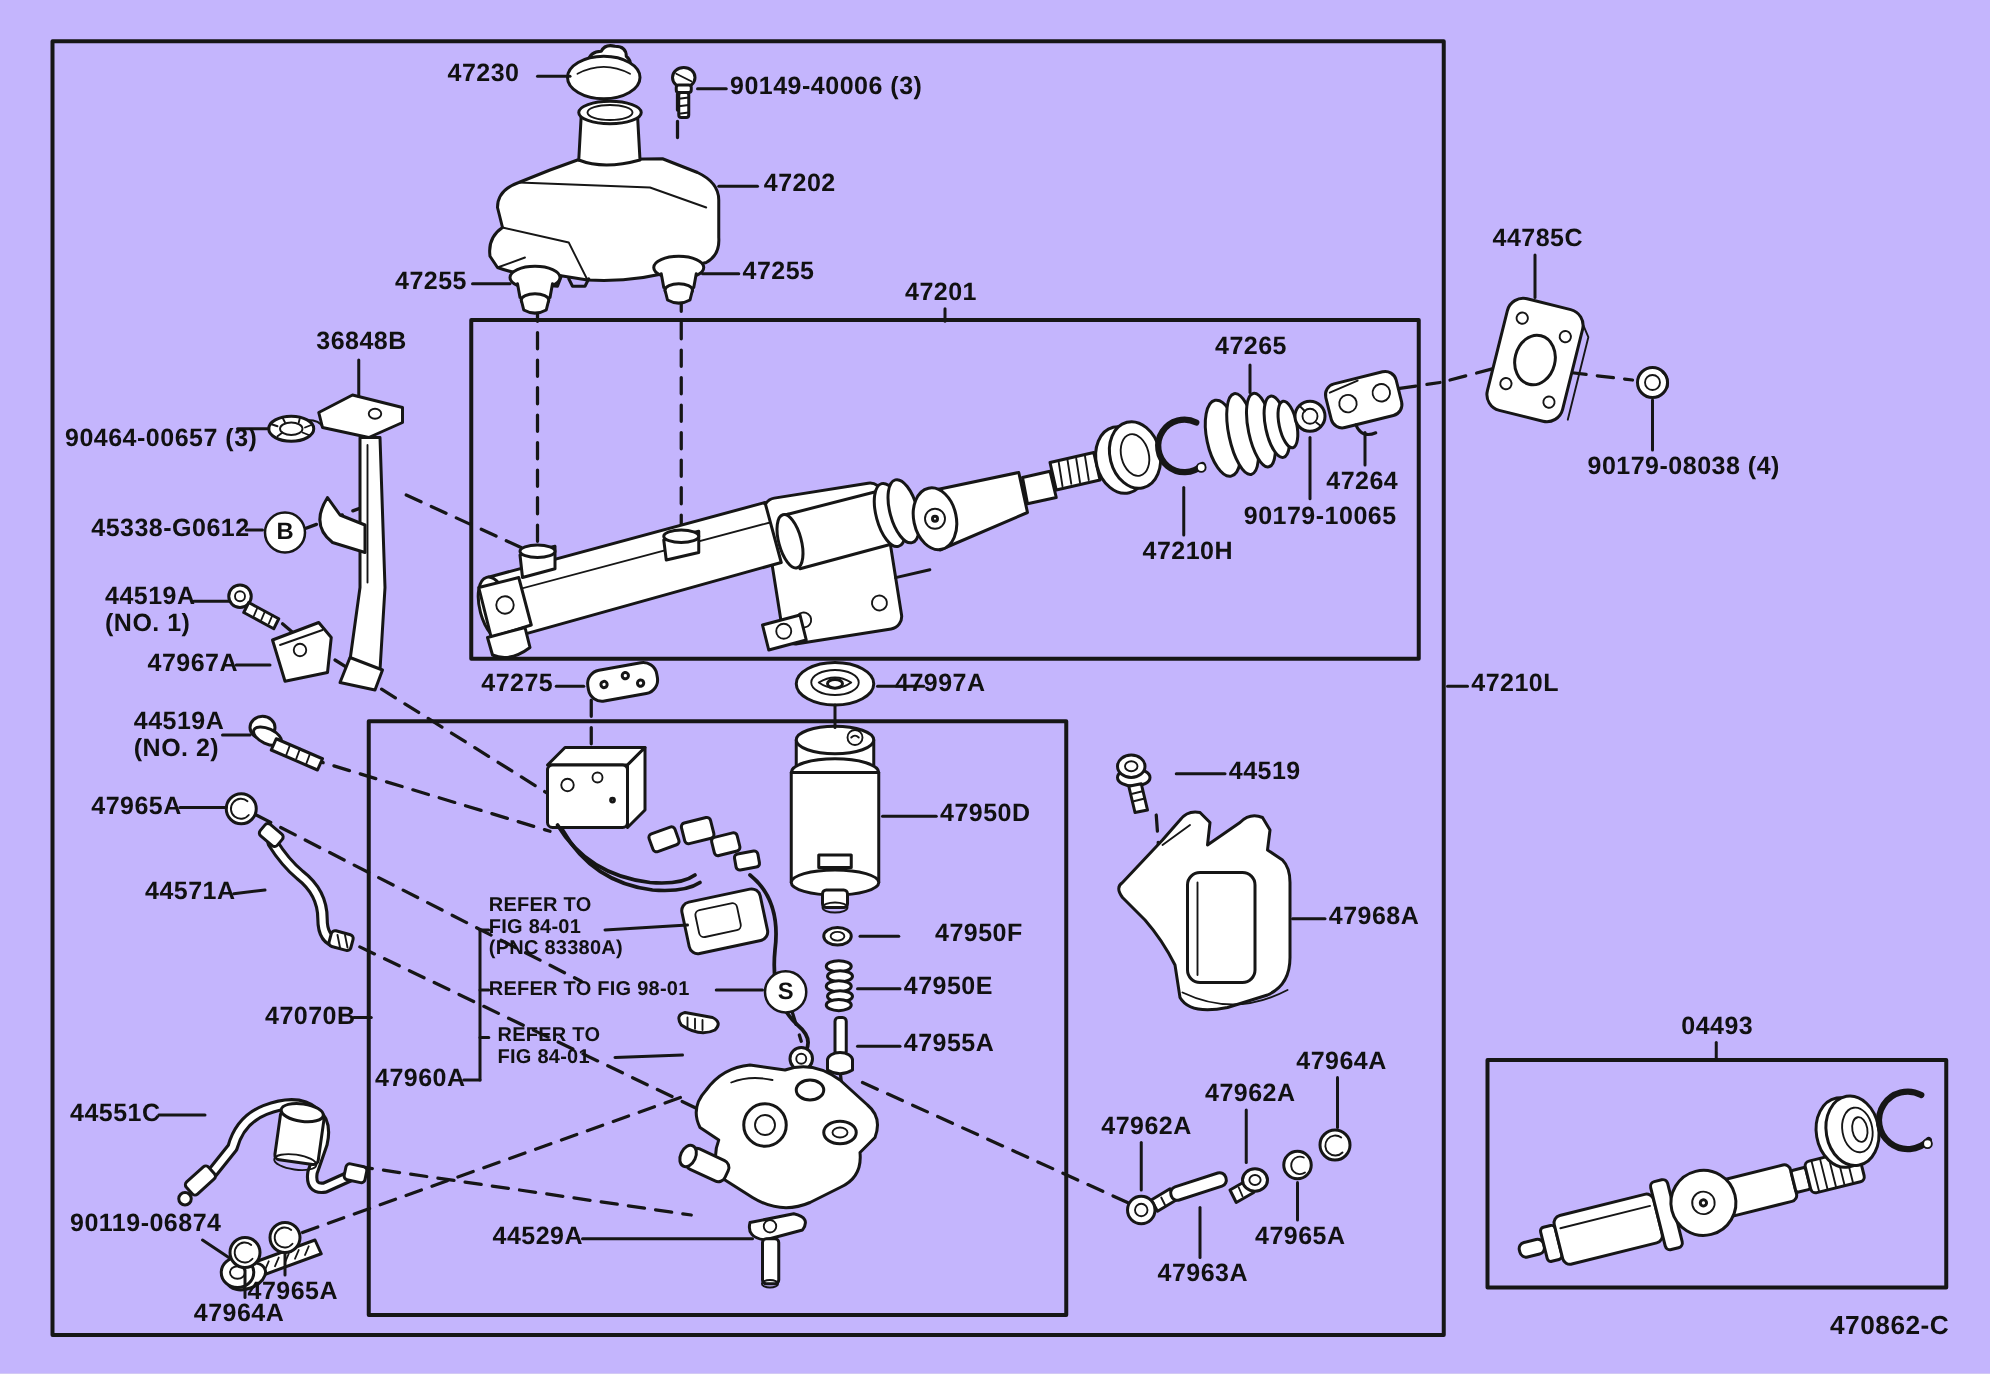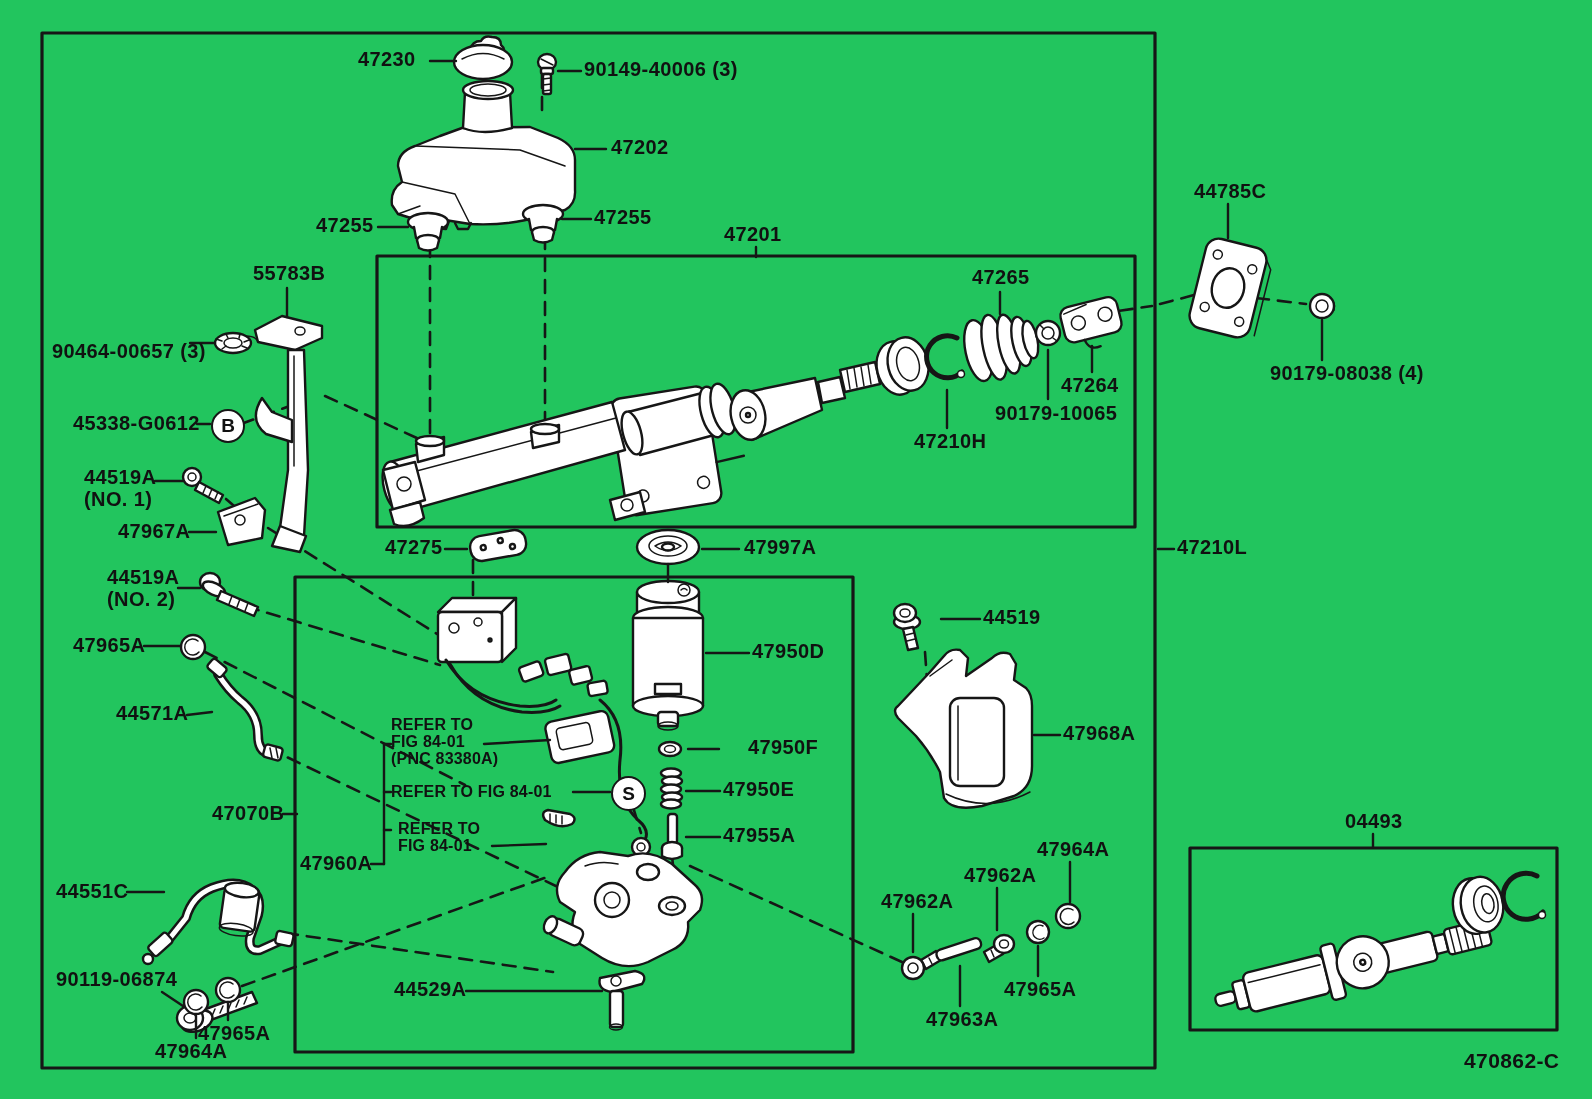--- a/index.html
+++ b/index.html
@@ -1,17 +1,17 @@
 <!DOCTYPE html>
 <html><head>
 <meta charset="utf-8">
 <style>
   html,body{margin:0;padding:0;background:#e8e8e8;}
   .stage{
-    position:relative;width:1592px;height:1099px;background:#22c55e;
+    position:relative;width:1592px;height:1099px;background:#c4b5fd;
     font-family:"Liberation Sans",sans-serif;overflow:hidden;
   }
   .art{position:absolute;left:0;top:0;}
   .art path,.art line,.art rect,.art ellipse,.art circle,.art polygon,.art polyline{
     stroke:#161616;stroke-width:2.4;fill:none;stroke-linecap:round;stroke-linejoin:round;
   }
   .art .fw{fill:#ffffff;}
   .art .thin{stroke-width:1.5;}
   .art .wire{stroke-width:3;}
   .art .tube{stroke-width:10;}
@@ -491,21 +491,21 @@
     <line x1="1373" y1="834" x2="1373" y2="847"></line>
   </g>
 </svg>
 
 <div class="lbl" style="left:358px;top:48px">47230</div>
 <div class="lbl" style="left:584px;top:58px">90149-40006 (3)</div>
 <div class="lbl" style="left:611px;top:136px">47202</div>
 <div class="lbl" style="left:316px;top:214px">47255</div>
 <div class="lbl" style="left:594px;top:206px">47255</div>
 <div class="lbl" style="left:724px;top:223px">47201</div>
-<div class="lbl" style="left:253px;top:262px">55783B</div>
+<div class="lbl" style="left:253px;top:262px">36848B</div>
 <div class="lbl" style="left:52px;top:340px">90464-00657 (3)</div>
 <div class="lbl" style="left:73px;top:412px">45338-G0612</div>
 <div class="circ" style="left:211px;top:409px;width:30px;height:30px;line-height:30px">B</div>
 
 <div class="lbl" style="left:84px;top:466px">
   <div>44519A</div>
   <div>(NO. 1)</div>
 </div>
 <div class="lbl" style="left:118px;top:520px">47967A</div>
 <div class="lbl" style="left:107px;top:566px">
@@ -519,30 +519,30 @@
 <div class="lbl" style="left:56px;top:968px">90119-06874</div>
 <div class="lbl" style="left:198px;top:1022px">47965A</div>
 <div class="lbl" style="left:155px;top:1040px">47964A</div>
 
 <div class="lbl" style="left:300px;top:852px">47960A</div>
 <div class="lbl small" style="left:391px;top:716px">
   <div>REFER TO</div>
   <div>FIG 84-01</div>
   <div>(PNC 83380A)</div>
 </div>
-<div class="lbl small" style="left:391px;top:783px">REFER TO FIG 84-01</div>
+<div class="lbl small" style="left:391px;top:783px">REFER TO FIG 98-01</div>
 <div class="circ" style="left:611px;top:776px;width:31px;height:31px;line-height:31px">S</div>
 <div class="lbl small" style="left:398px;top:820px">
   <div>REFER TO</div>
   <div>FIG 84-01</div>
 </div>
 <div class="lbl" style="left:394px;top:978px">44529A</div>
 
 <div class="lbl" style="left:385px;top:536px">47275</div>
-<div class="lbl" style="left:744px;top:536px">47997A</div>
+<div class="lbl" style="left:716px;top:536px">47997A</div>
 <div class="lbl" style="left:752px;top:640px">47950D</div>
 <div class="lbl" style="left:748px;top:736px">47950F</div>
 <div class="lbl" style="left:723px;top:778px">47950E</div>
 <div class="lbl" style="left:723px;top:824px">47955A</div>
 
 <div class="lbl" style="left:983px;top:606px">44519</div>
 <div class="lbl" style="left:1063px;top:722px">47968A</div>
 <div class="lbl" style="left:881px;top:890px">47962A</div>
 <div class="lbl" style="left:964px;top:864px">47962A</div>
 <div class="lbl" style="left:926px;top:1008px">47963A</div>

